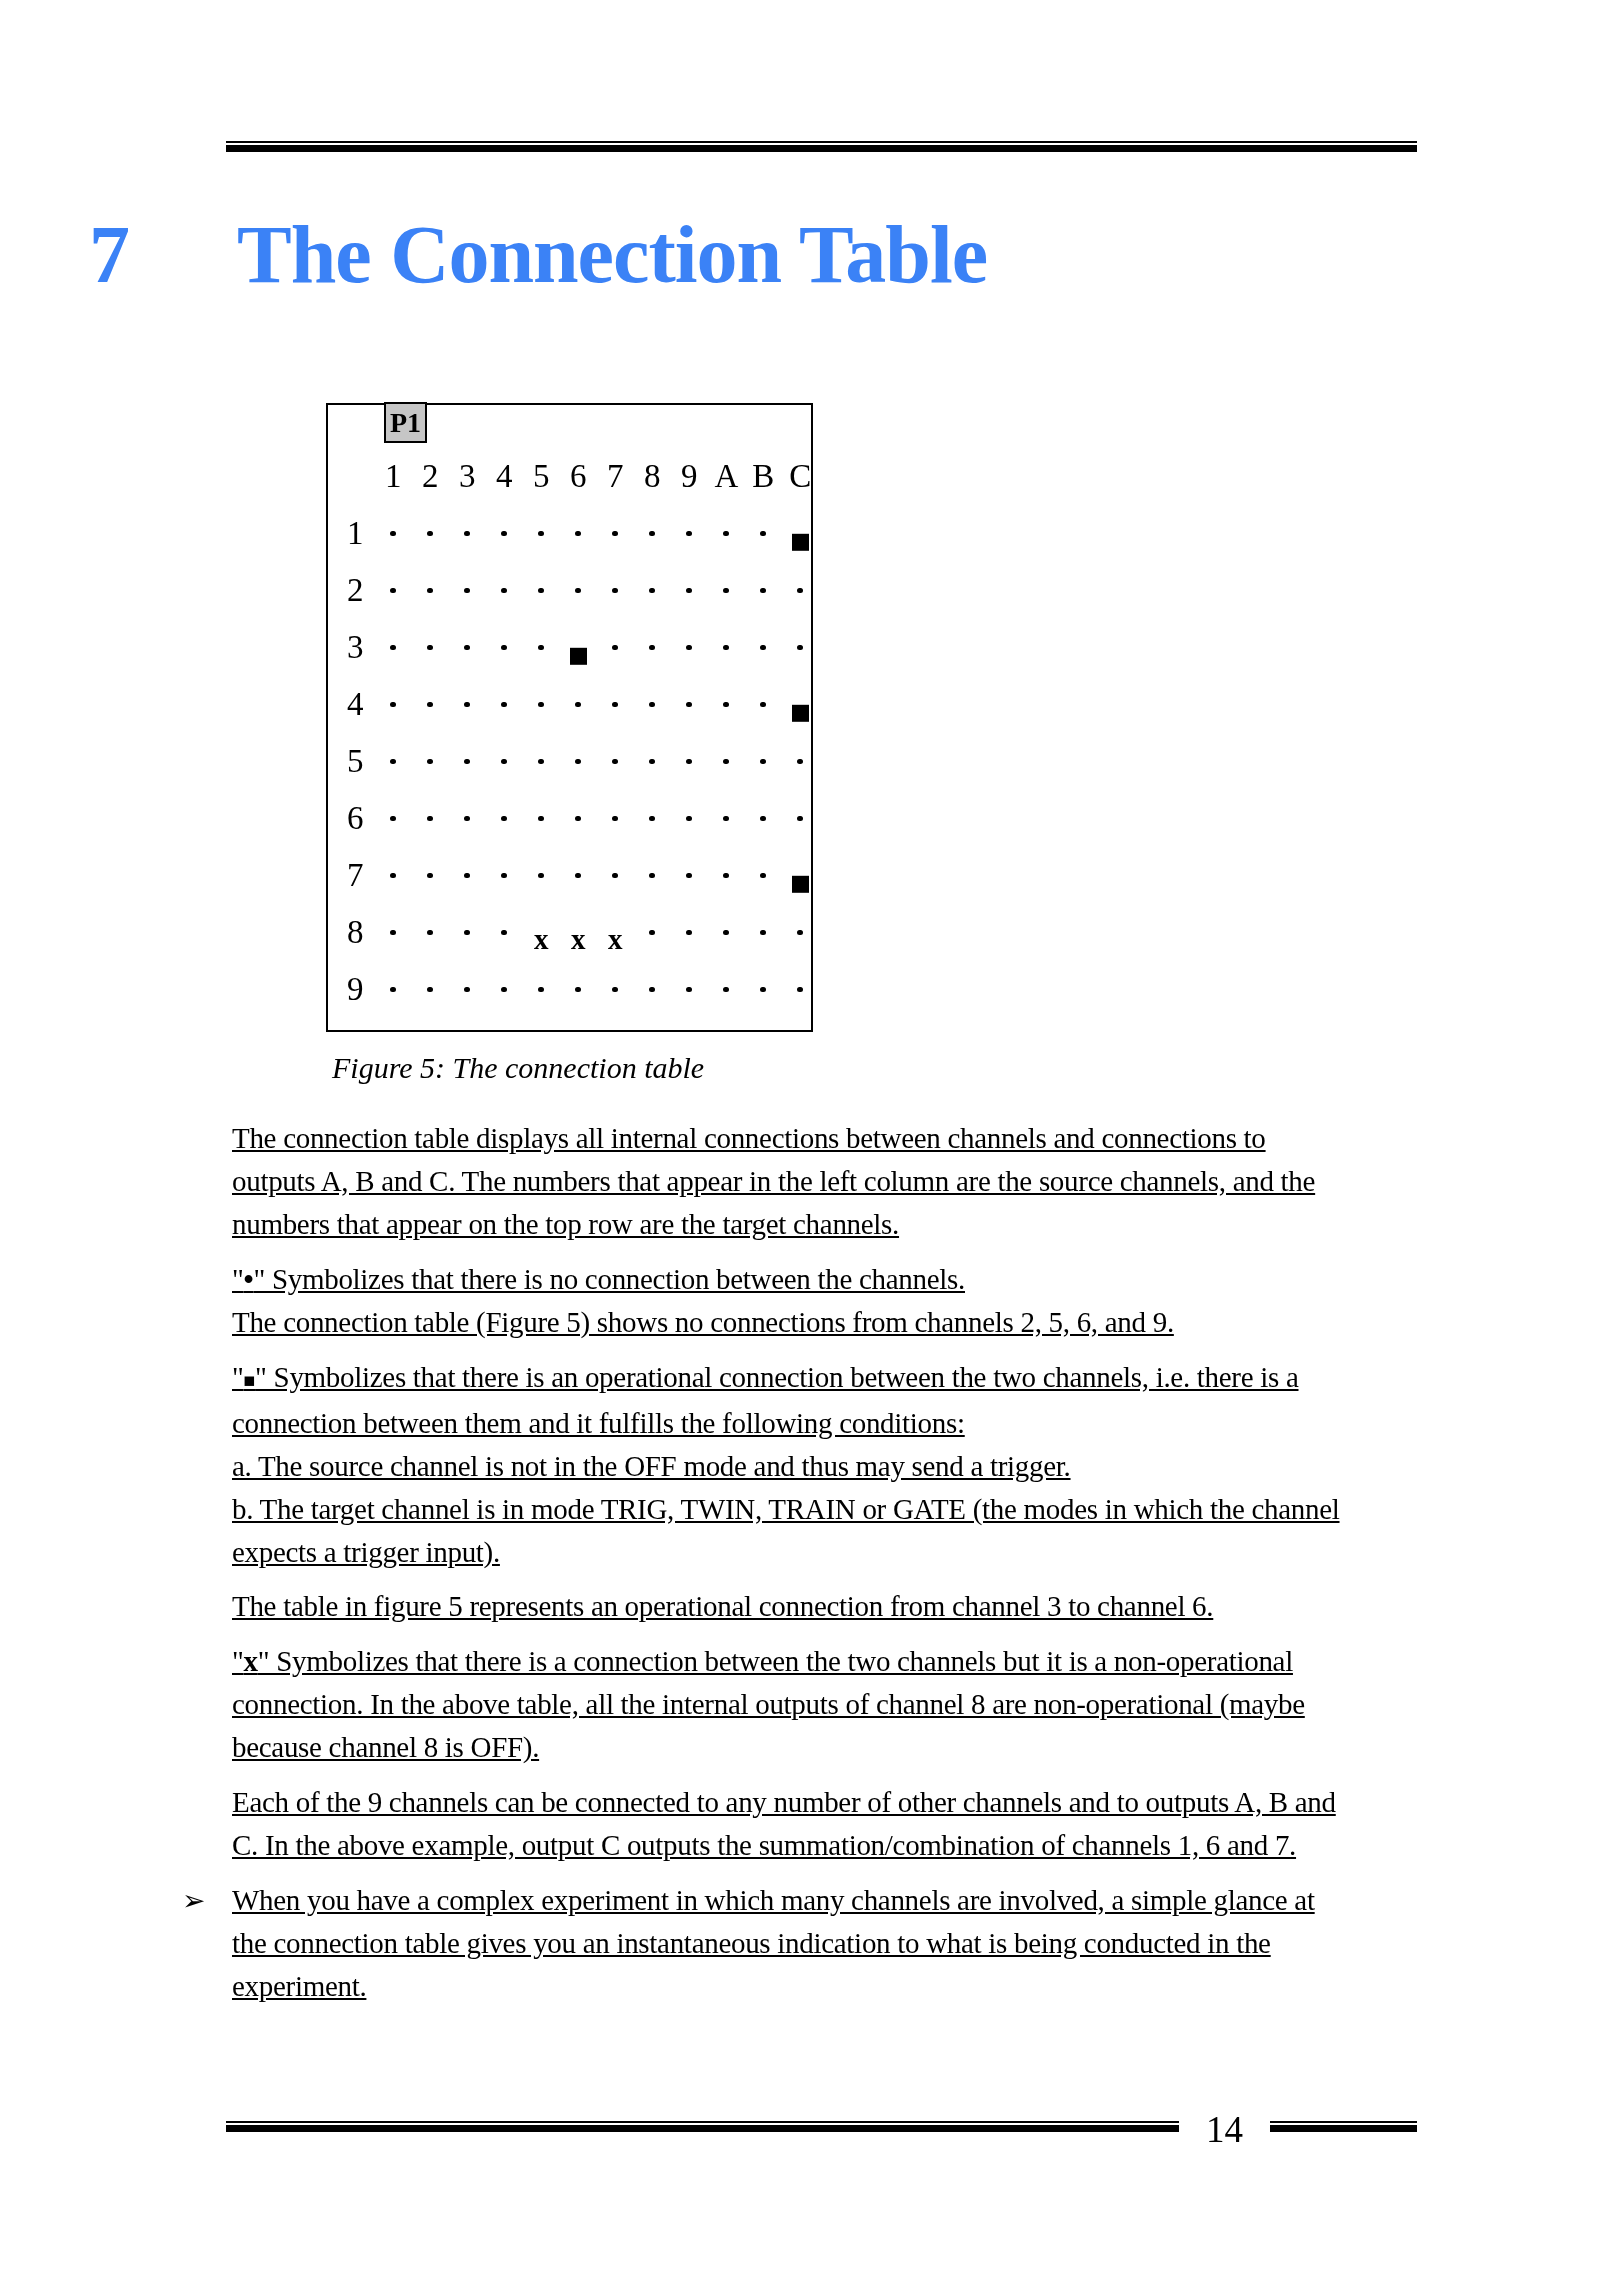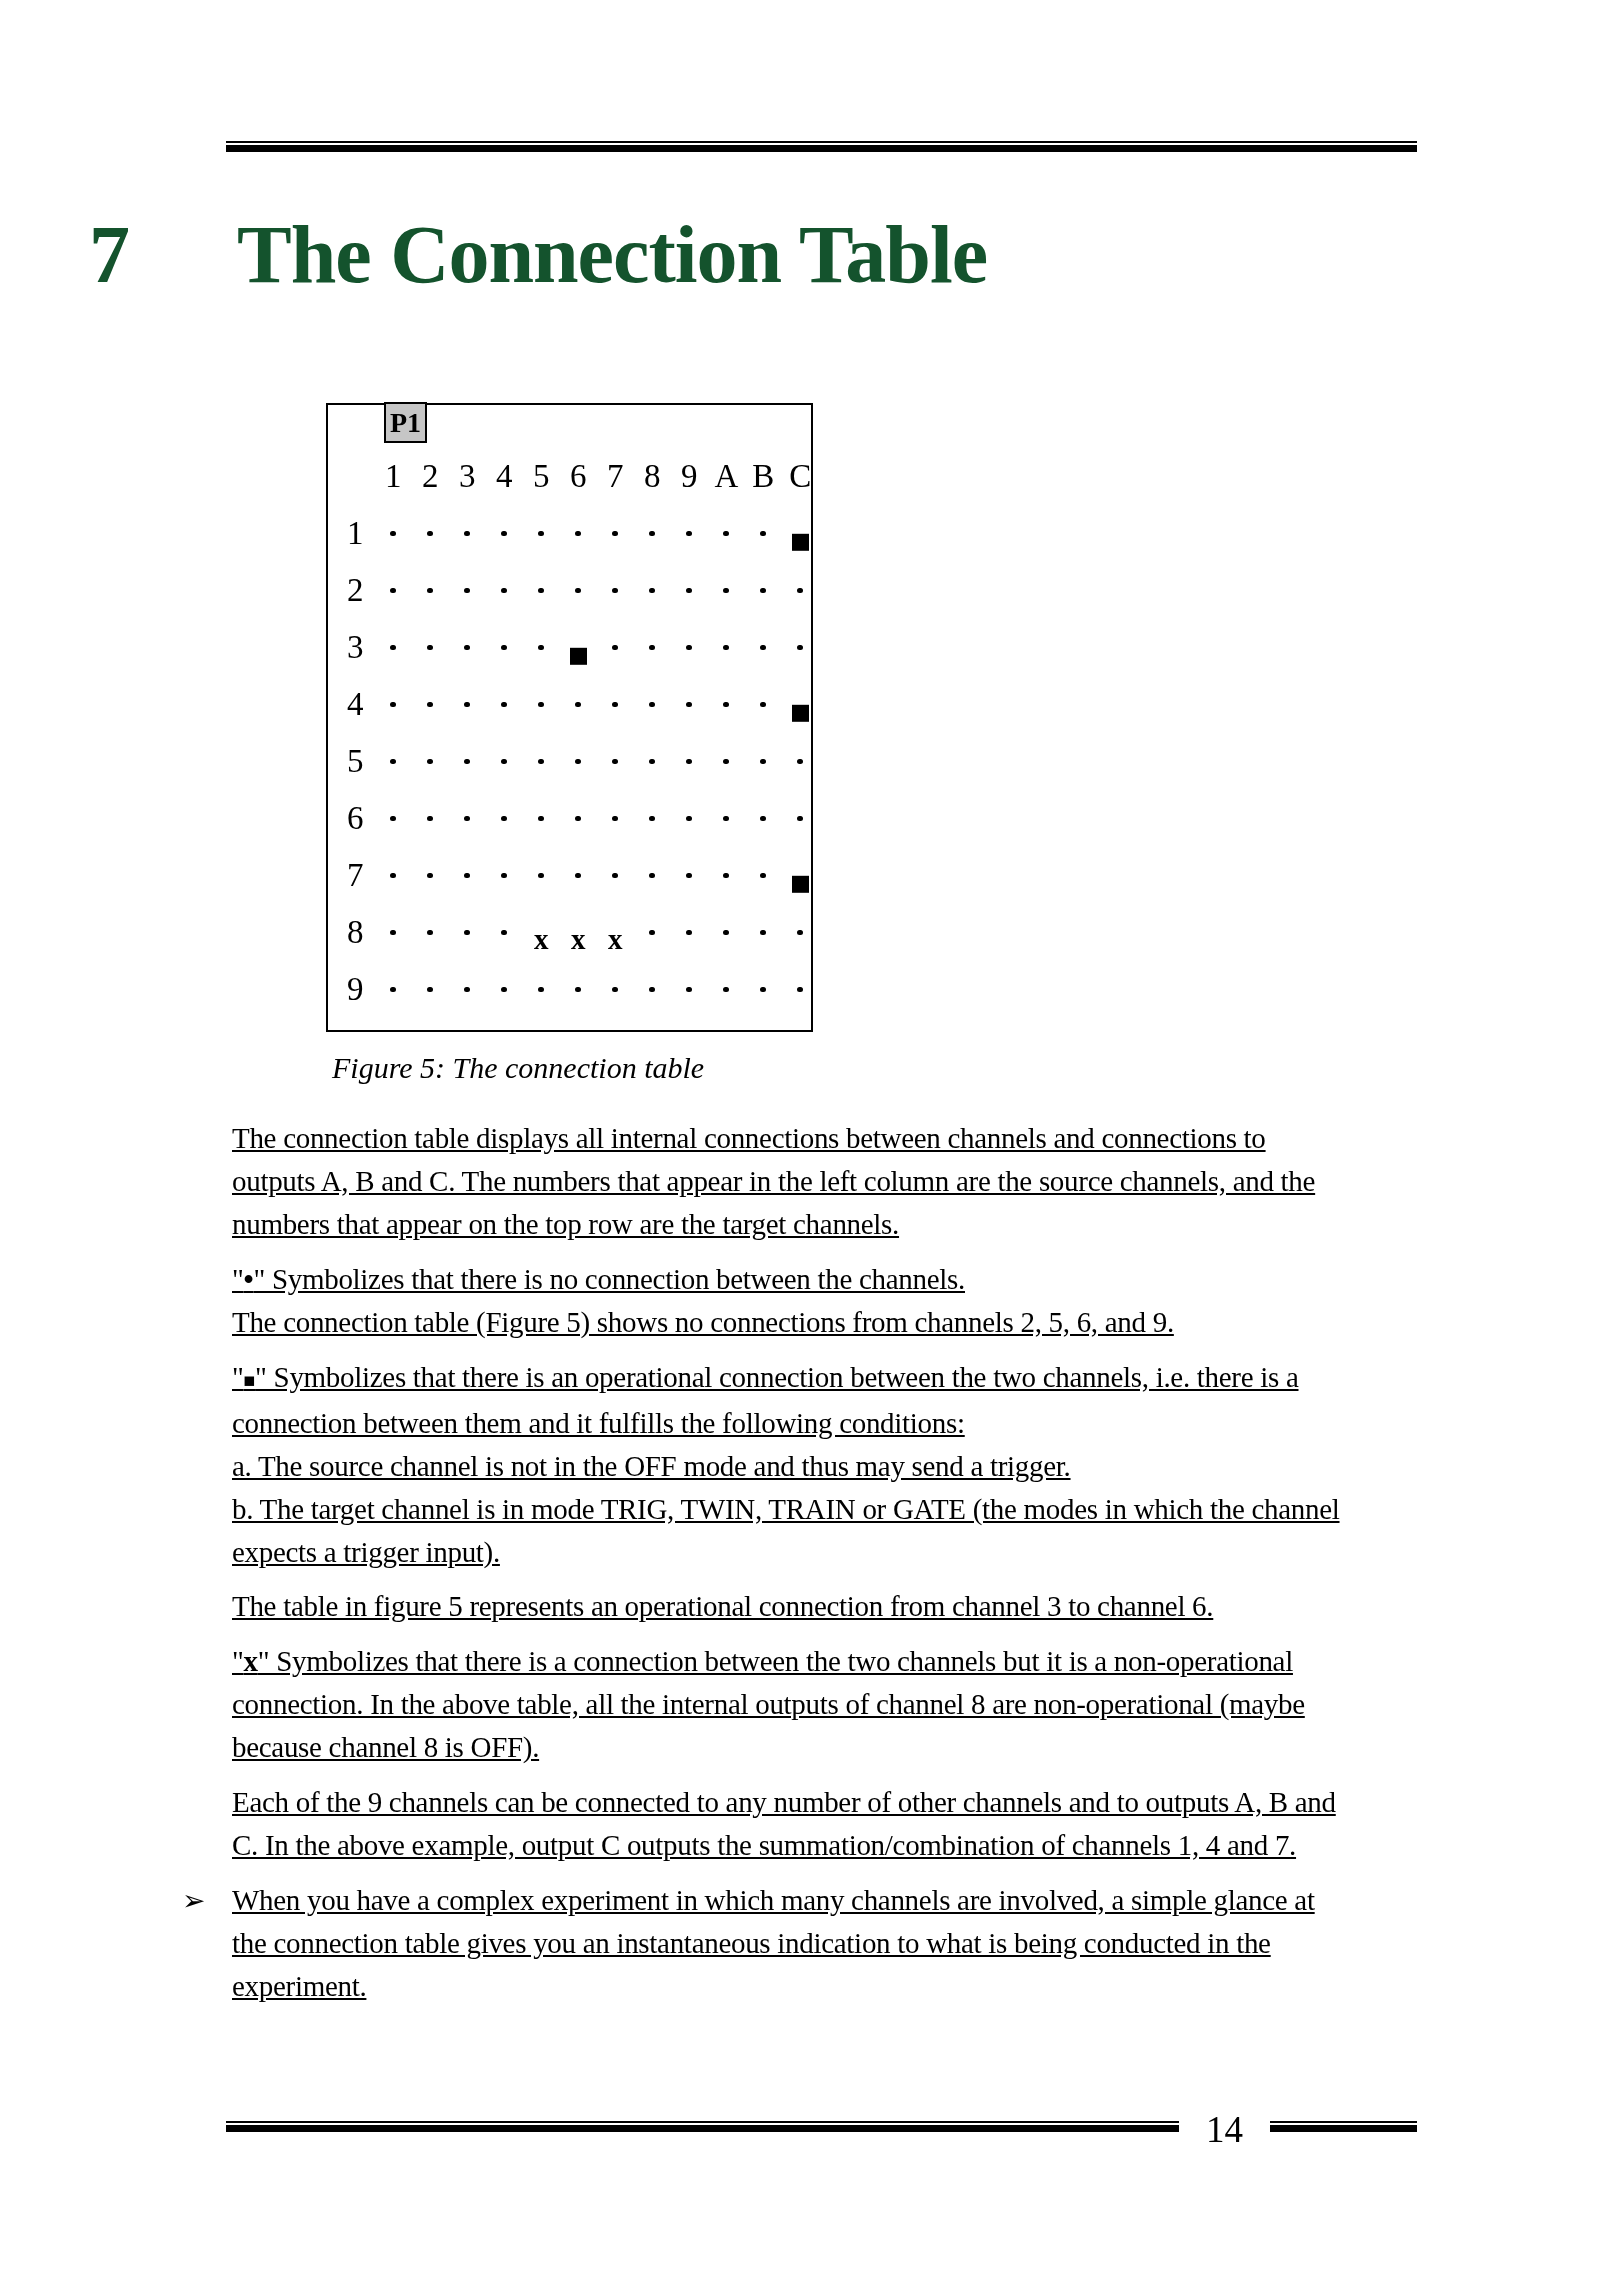--- a/index.html
+++ b/index.html
@@ -7,21 +7,21 @@
     position:relative; width:1621px; height:2292px; background:#ffffff;
     font-family:"Liberation Serif","DejaVu Serif",serif; color:#000; overflow:hidden;
   }
   
   .rule-thin  { height:2px; background:#000; }
   .rule-gap   { height:2px; }
   .rule-thick { height:6.9px; background:#000; }
   .top-rule { position:absolute; left:226px; top:141px; width:1191px; }
 
   
-  .heading { position:absolute; left:89px; top:208px; color:#14532d; font-weight:bold;
+  .heading { position:absolute; left:89px; top:208px; color:#3b82f6; font-weight:bold;
              font-size:82px; line-height:1.15; letter-spacing:-1px; white-space:nowrap; }
   .heading .num { display:inline-block; width:148px; }
 
   
   .figure-box { position:absolute; left:326px; top:403px; width:487px; height:629px;
                 border:2.9px solid #000; box-sizing:border-box; }
   .panel-label { position:absolute; left:56px; top:-2.9px; width:43px; height:41px;
                  background:#c6c6c6; border:2px solid #000; box-sizing:border-box;
                  font-weight:bold; font-size:28px; display:flex; align-items:center; justify-content:center; }
   .conn-grid { position:absolute; left:7.8px; top:43px; display:grid;
@@ -213,21 +213,21 @@
       <p><span>"</span><span class="sym-square">■</span><span>" Symbolizes that there is an operational connection between the two channels, i.e. there is a
 connection between them and it fulfills the following conditions:
 a. The source channel is not in the OFF mode and thus may send a trigger.
 b. The target channel is in mode TRIG, TWIN, TRAIN or GATE (the modes in which the channel
 expects a trigger input).</span></p>
       <p><span>The table in figure 5 represents an operational connection from channel 3 to channel 6.</span></p>
       <p><span>"</span><span class="sym-x">x</span><span>" Symbolizes that there is a connection between the two channels but it is a non-operational
 connection. In the above table, all the internal outputs of channel 8 are non-operational (maybe
 because channel 8 is OFF).</span></p>
       <p><span>Each of the 9 channels can be connected to any number of other channels and to outputs A, B and
-C. In the above example, output C outputs the summation/combination of channels 1, 4 and 7.</span></p>
+C. In the above example, output C outputs the summation/combination of channels 1, 6 and 7.</span></p>
       <p class="bullet-item"><span class="bullet-marker">➢</span><span>When you have a complex experiment in which many channels are involved, a simple glance at
 the connection table gives you an instantaneous indication to what is being conducted in the
 experiment.</span></p>
     </div>
 
   <div class="footer">
     <div class="seg seg-long">
       <div class="rule-thin"></div>
       <div class="rule-gap"></div>
       <div class="rule-thick"></div>

